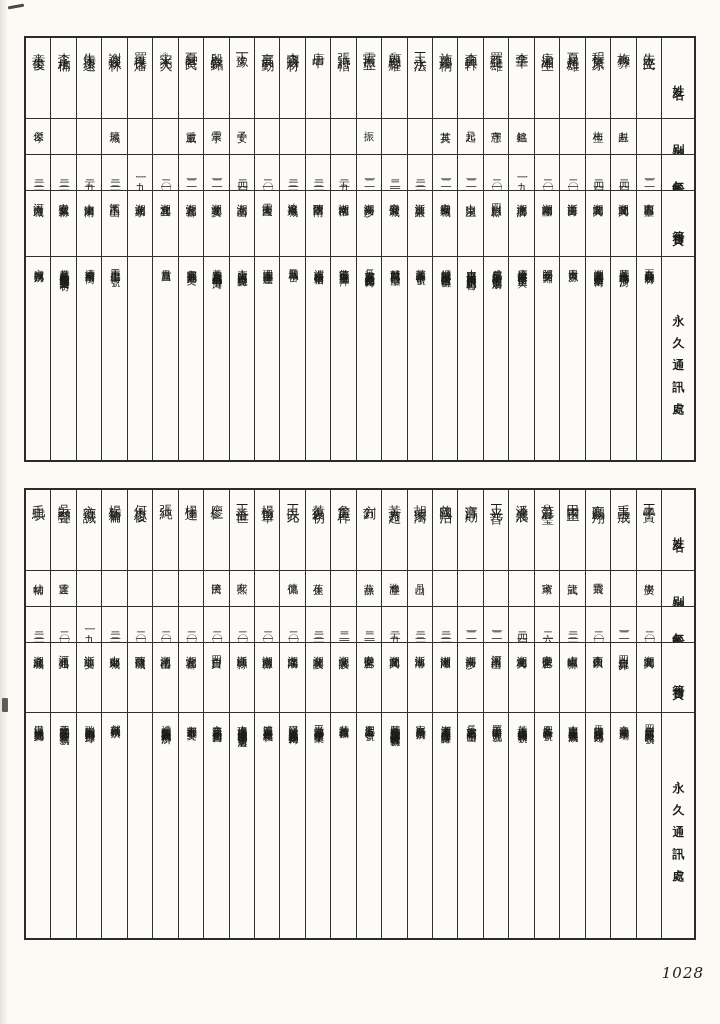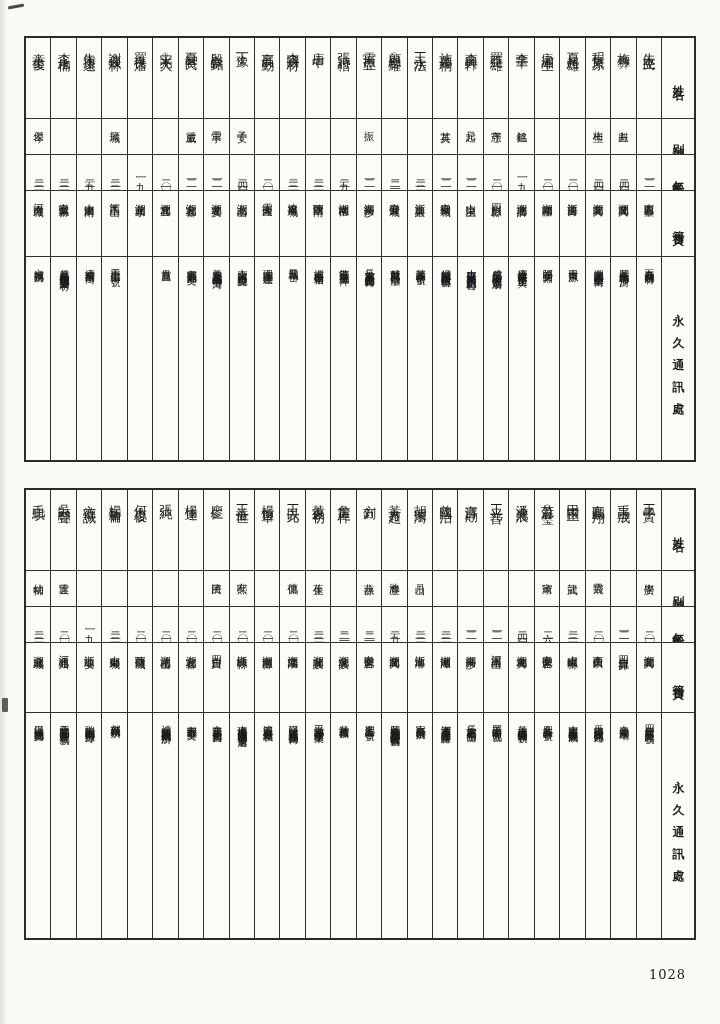--- a/index.html
+++ b/index.html
@@ -40,22 +40,23 @@
   .row-name  .vtext{font-size:13px;letter-spacing:3px;}
   .row-alias .vtext{font-size:10.5px;letter-spacing:1px;}
   .row-age   .vtext{font-size:11px;letter-spacing:2px;}
   .row-native .vtext{font-size:10.5px;letter-spacing:1px;}
   .row-addr  .vtext{font-size:10px;letter-spacing:1px;}
   .hcol .cell{align-items:center;padding-top:0;}
   .hcol .vtext{font-size:12px;letter-spacing:3px;font-weight:bold;}
   .hcol .vtext.spread{letter-spacing:22px;}
   .note{font-size:7px;letter-spacing:0;}
   .page-number{
-    position:absolute;right:34px;bottom:42px;font-size:13px;letter-spacing:1px;
+    position:absolute;right:16px;bottom:42px;font-size:15px;letter-spacing:1px;
     font-family:"DejaVu Serif","Liberation Serif",serif;
+    font-style:italic;
   }
   .artifact{position:absolute;background:#1c1c1c;border-radius:1px;}
   .artifact-top{left:8px;top:5px;width:16px;height:3px;transform:rotate(-10deg);opacity:.8;}
   .artifact-side{left:2px;top:698px;width:6px;height:14px;opacity:.7;}
 </style>
 </head>
 <body>
 
 <div class="page">
   <div class="artifact artifact-top"></div>

